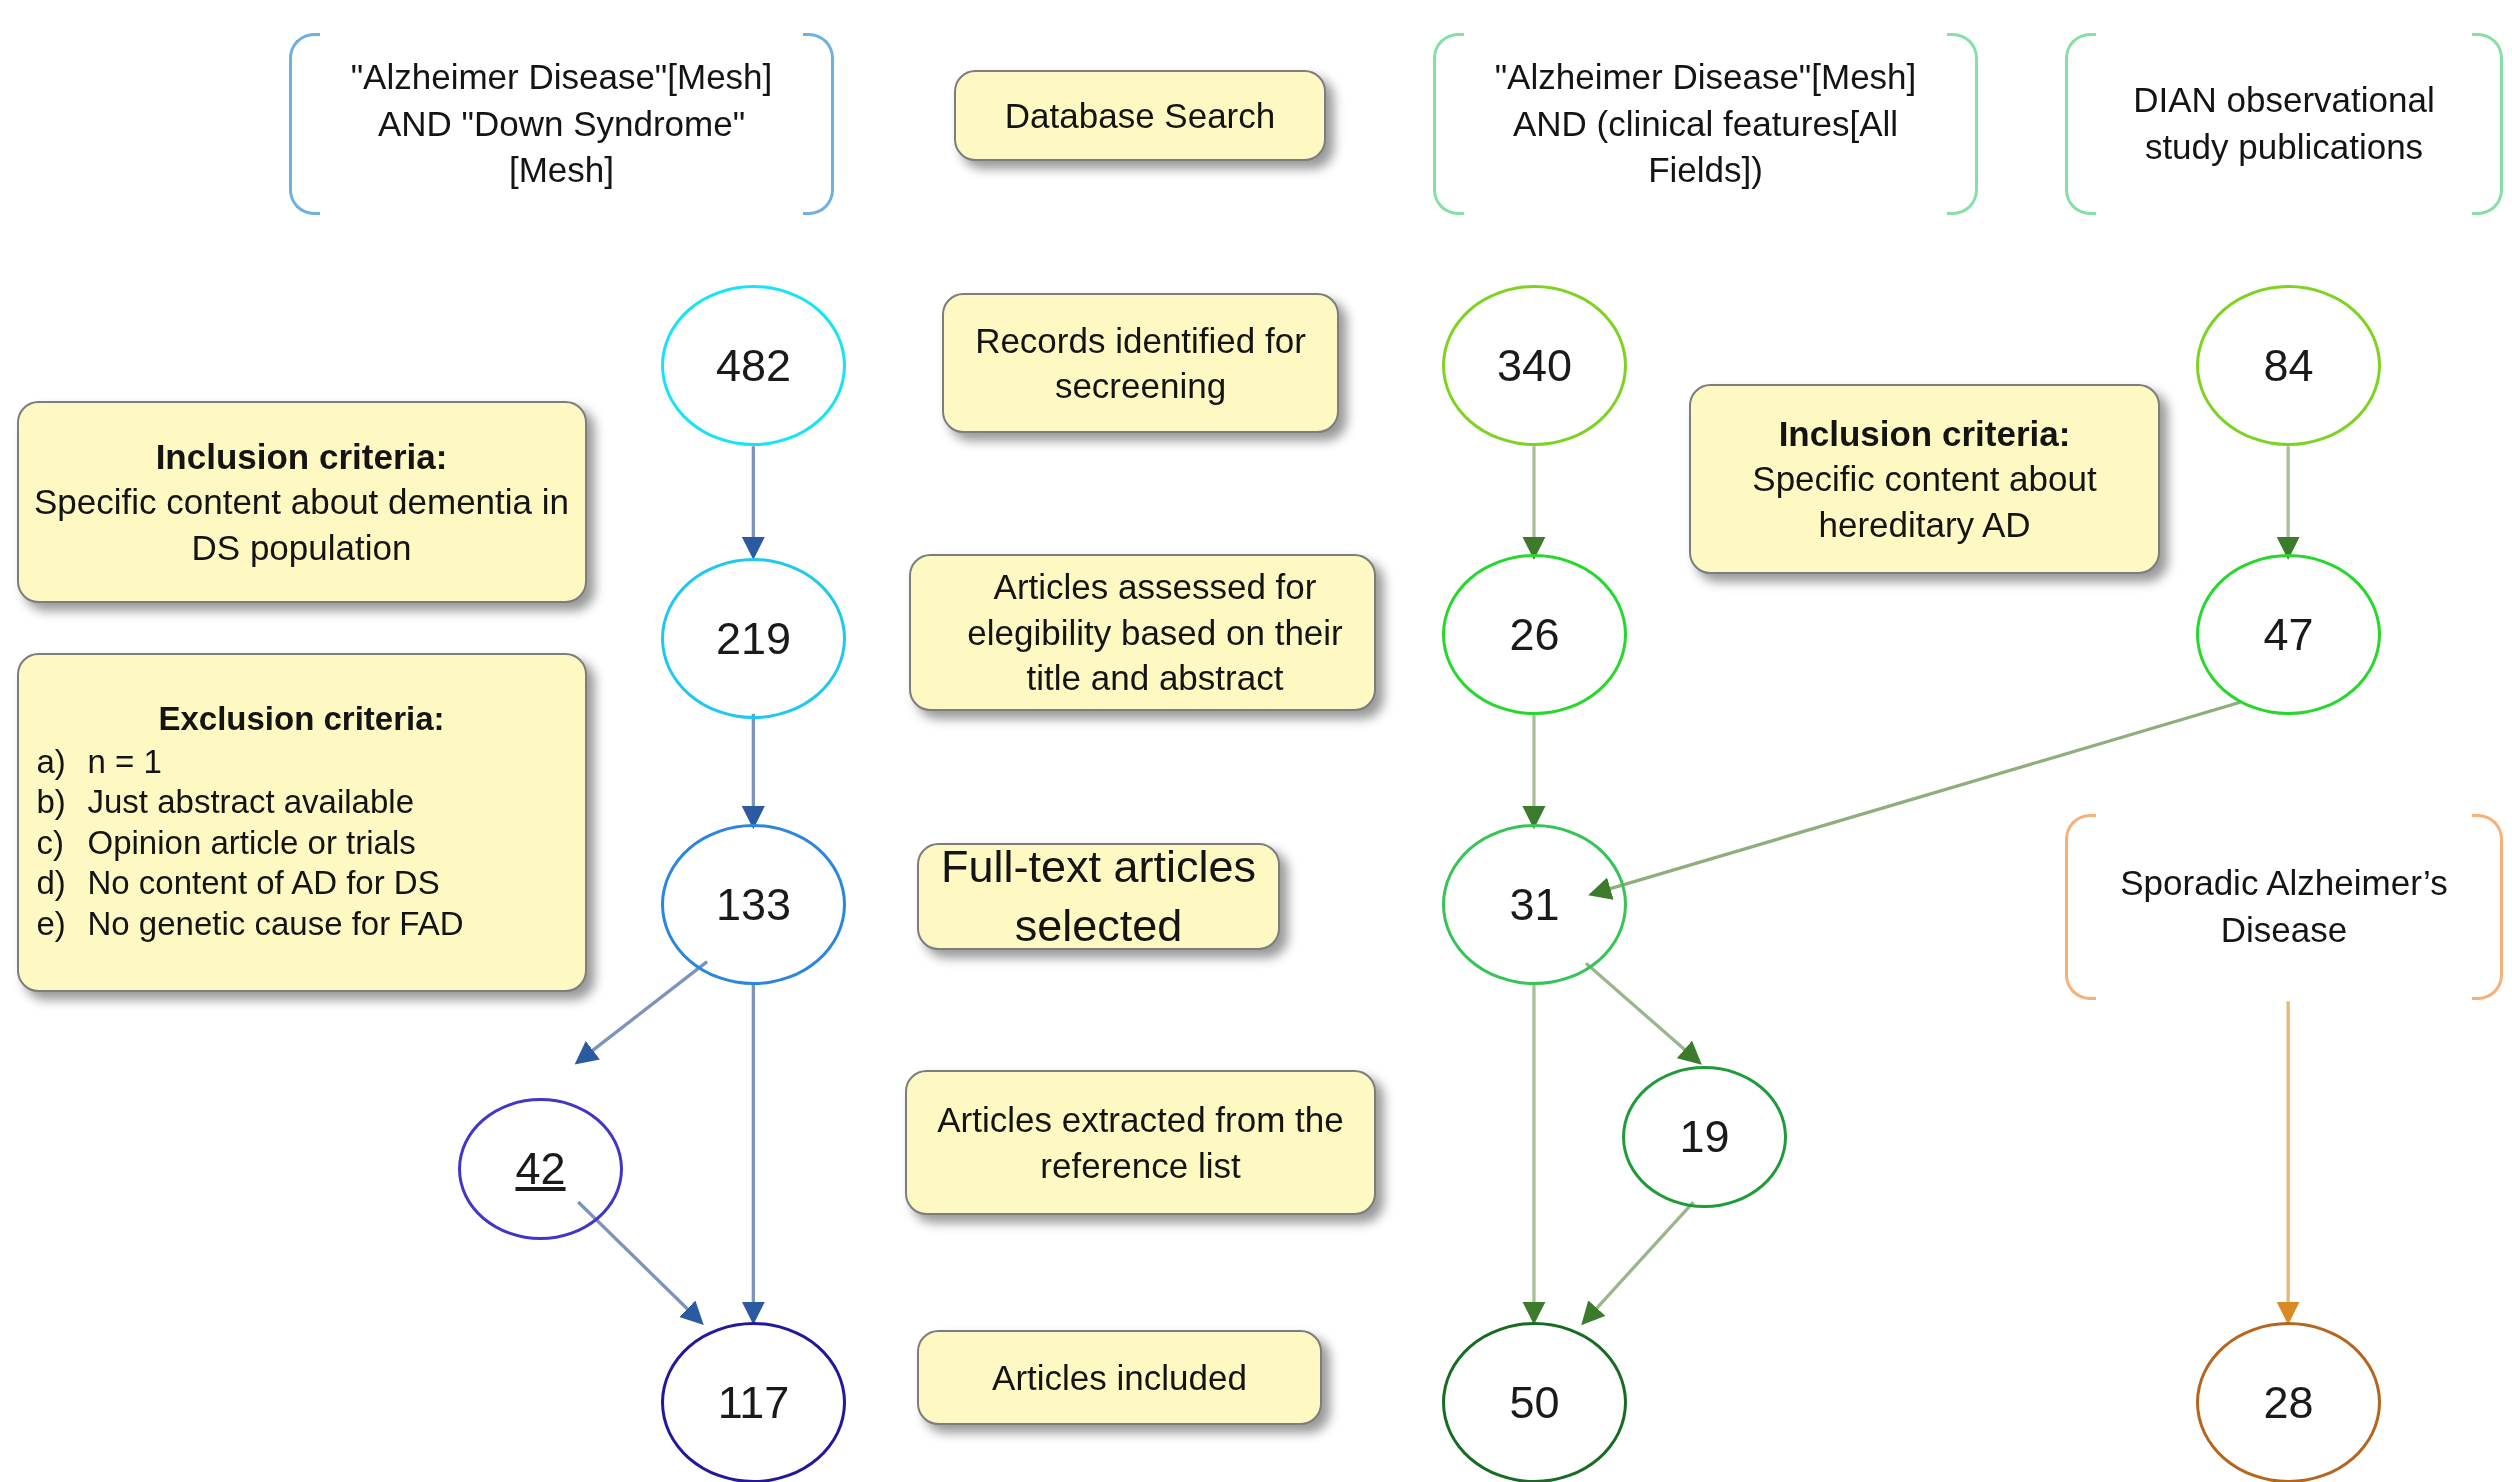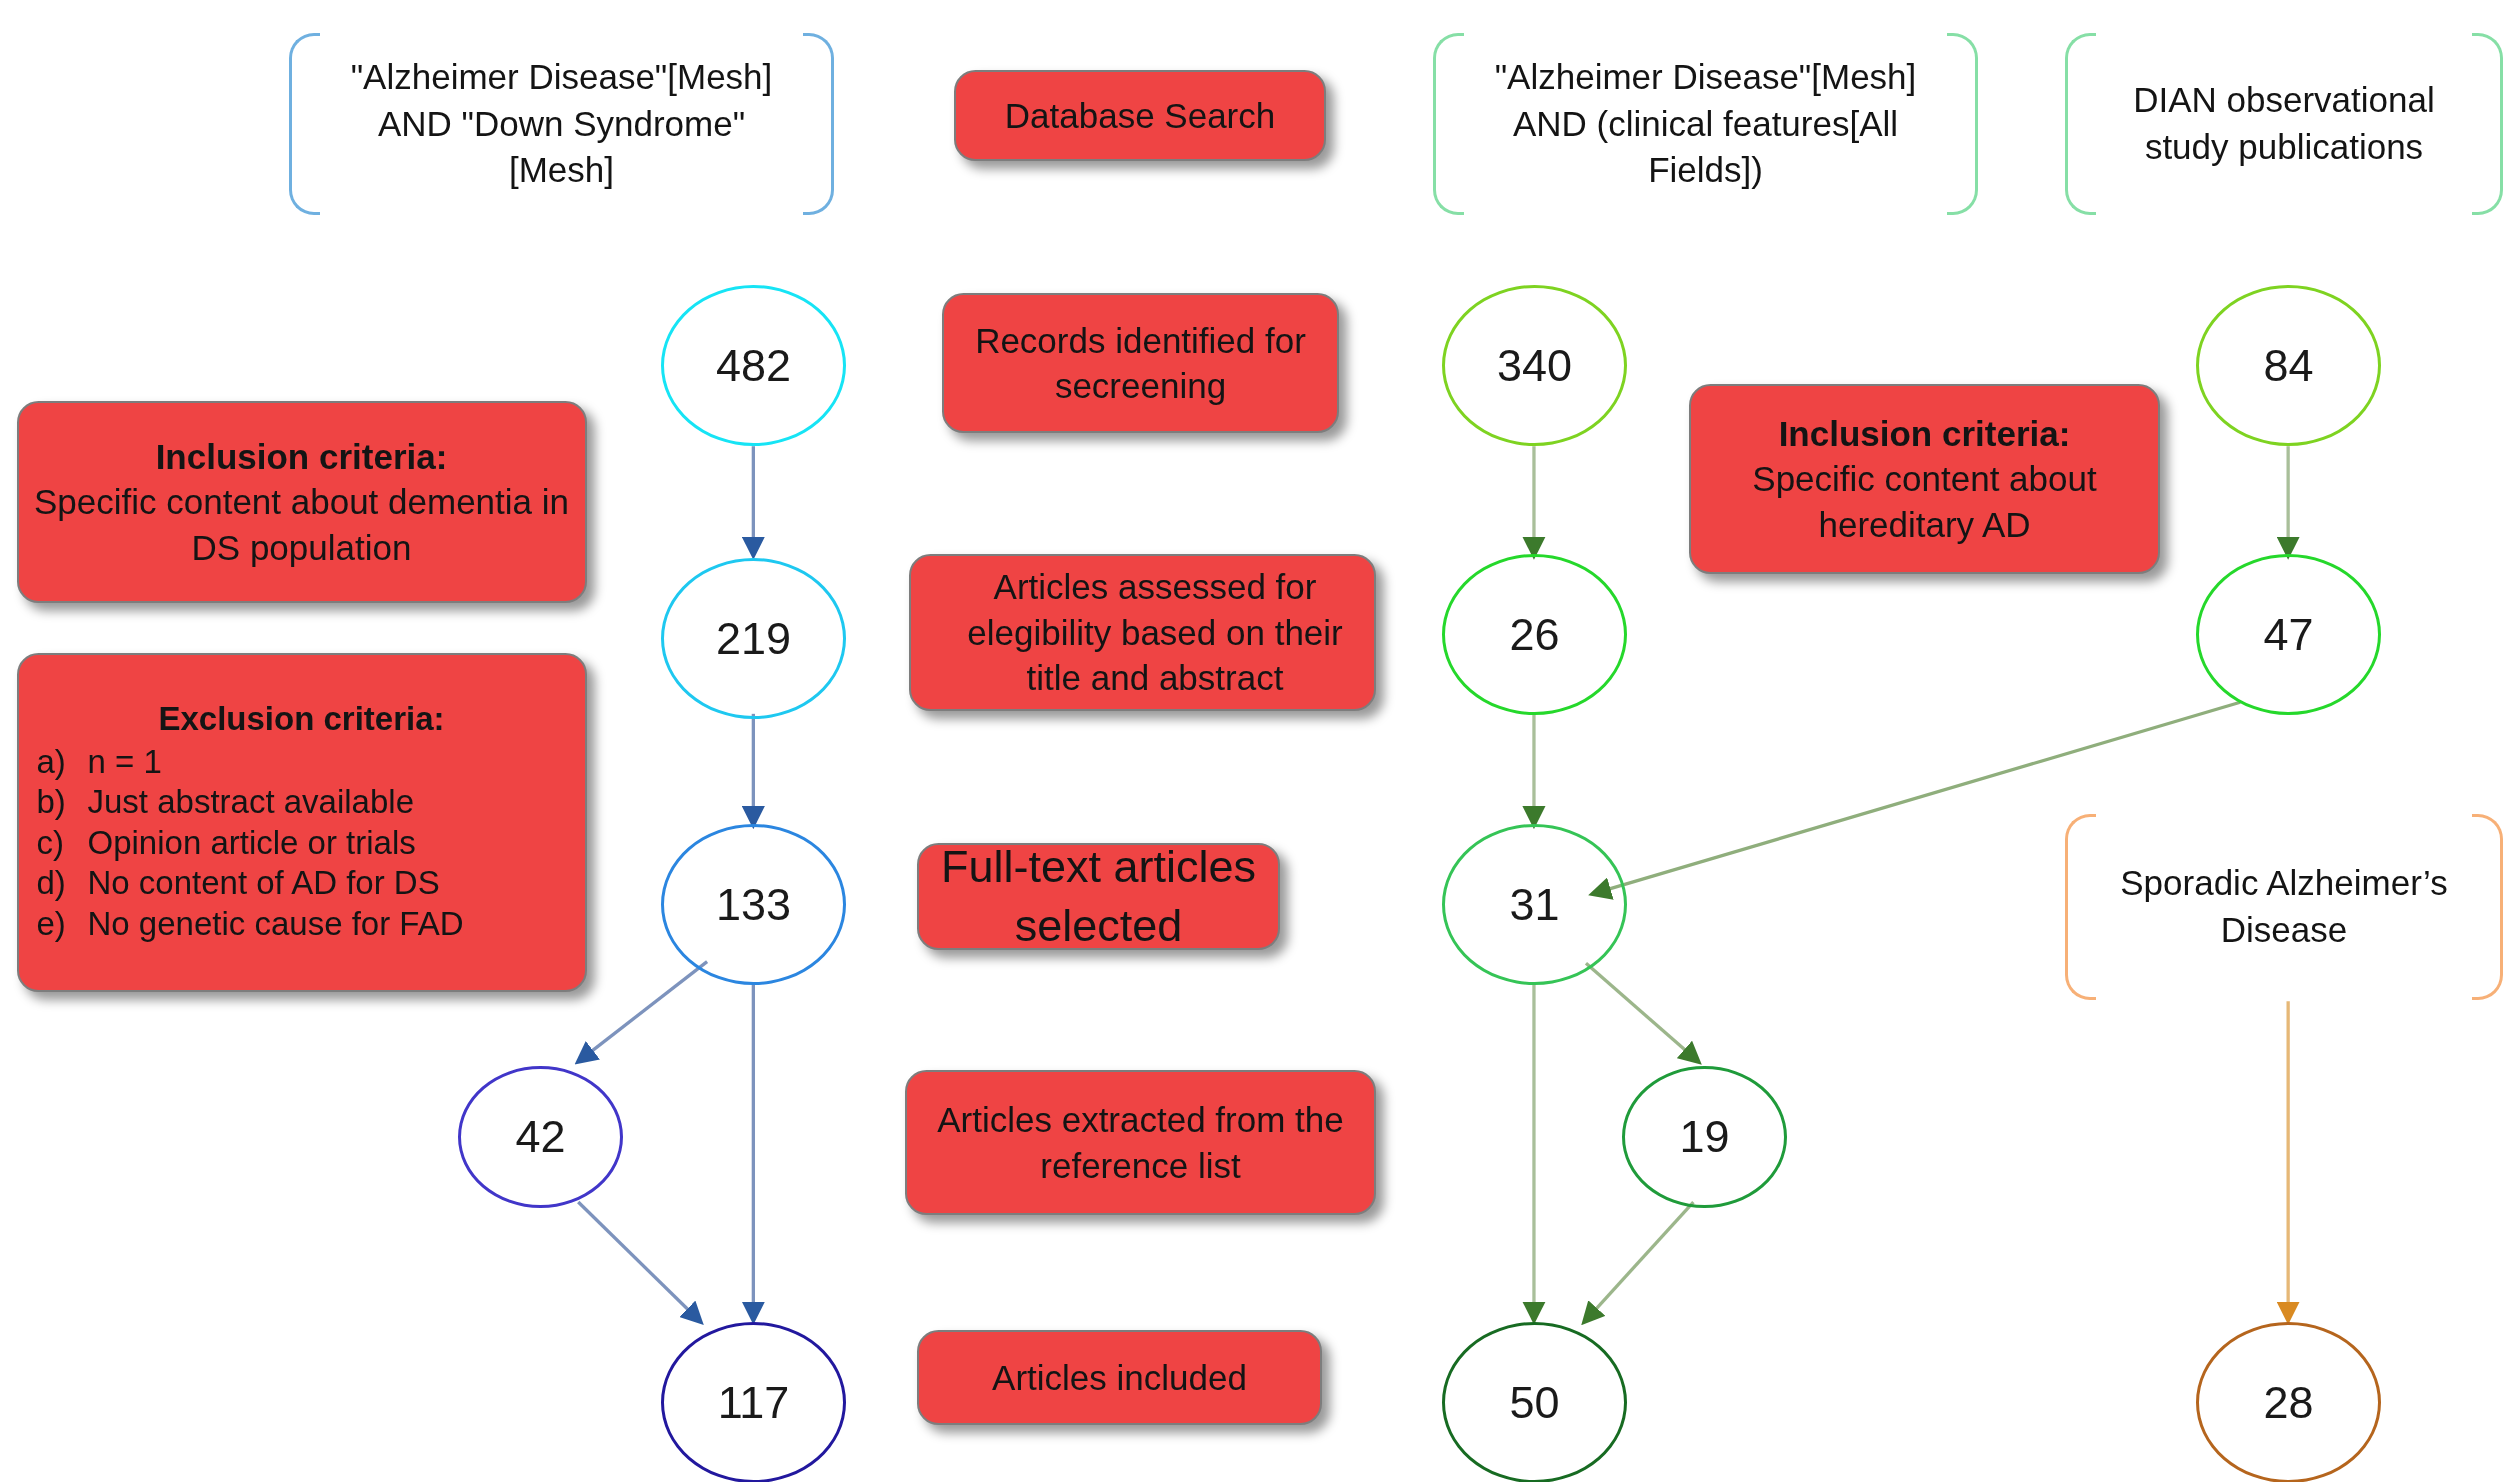--- a/index.html
+++ b/index.html
@@ -3,21 +3,21 @@
 <meta charset="utf-8">
 <style>
   html,body{margin:0;padding:0;background:#ffffff;}
   body{font-family:"Liberation Sans", sans-serif;}
   #stage{position:relative;width:2512px;height:1483px;background:#fff;overflow:hidden;}
   svg.layer{position:absolute;left:0;top:0;width:2512px;height:1483px;}
 
   
   .rbox{
     position:absolute;
-    background:#ef4444;
+    background:#fef9c3;
     border:2.5px solid #7d7d7d;
     border-radius:21.5px;
     box-shadow:7.4px 7.4px 10.7px rgba(0,0,0,.40);
     display:flex;align-items:center;justify-content:center;
     text-align:center;
     color:#141414;
     box-sizing:border-box;
   }
   .rbox .txt{line-height:1.30;padding:3.3px 11.6px;}
 
@@ -180,21 +180,21 @@
 
   <div class="node" style="left:661px;top:285px;width:185px;height:161px;border-color:#16e4f5;">
     <span class="nv">482</span>
   </div>
   <div class="node" style="left:661px;top:558px;width:185px;height:161px;border-color:#1ec8f0;text-align:right;">
     <span class="nv">219</span>
   </div>
   <div class="node" style="left:661px;top:824px;width:185px;height:161px;border-color:#2b86e0;">
     <span class="nv">133</span>
   </div>
-  <div class="node" style="left:458px;top:1066px;width:165px;height:142px;border-color:#4136c9;">
+  <div class="node" style="left:458px;top:1098px;width:165px;height:142px;border-color:#4136c9;text-decoration:underline;">
     <span class="nv">42</span>
   </div>
   <div class="node" style="left:661px;top:1322px;width:185px;height:161px;border-color:#22189e;">
     <span class="nv">117</span>
   </div>
 
   <div class="node" style="left:1442px;top:285px;width:185px;height:161px;border-color:#7ed321;">
     <span class="nv">340</span>
   </div>
   <div class="node" style="left:1442px;top:554px;width:185px;height:161px;border-color:#25d82b;">

